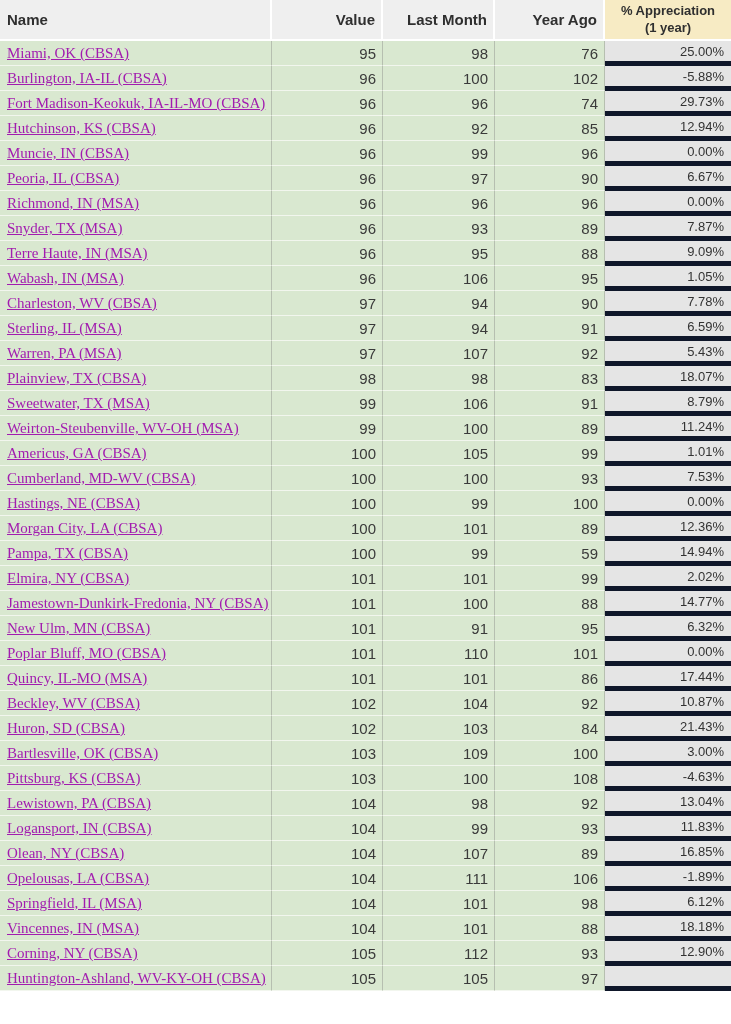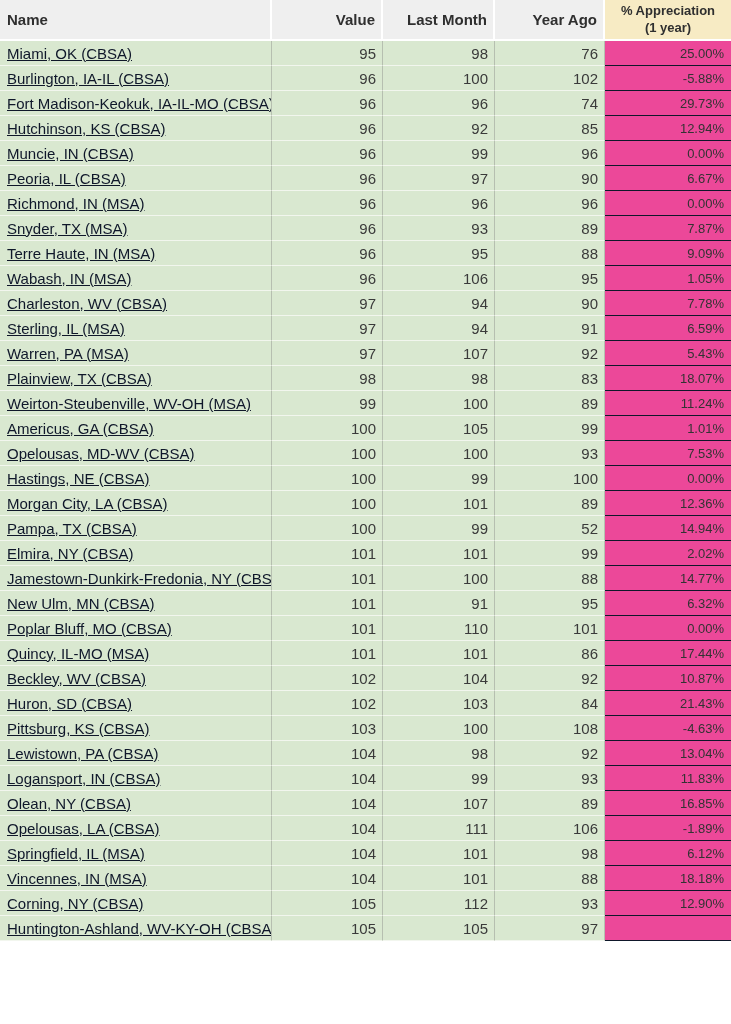--- a/index.html
+++ b/index.html
@@ -38,28 +38,29 @@
     border-right: 1px solid #b6bfb0;
     border-bottom: 1px solid #f2f6ee;
     padding: 0;
     vertical-align: middle;
   }
   td.c-name {
     text-align: left; padding: 0 2px 0 7px;
     white-space: nowrap; overflow: hidden;
   }
   td.c-name a {
-    color: #0f172a; text-decoration: underline; cursor: pointer;
+    color: #a21caf; text-decoration: underline; cursor: pointer;
     white-space: nowrap;
+    font-family: Liberation Serif, serif;
   }
   td.c-num { text-align: right; padding-right: 6px; }
   td.c-pct {
-    background: #ec4899;
+    background: #e5e5e5;
     border-right: none;
-    border-bottom: 1px solid #0f172a;
+    border-bottom: 5px solid #0f172a;
     text-align: right; padding-right: 7px;
     font-size: 13px; color: #333333;
   }
 </style>
 </head>
 <body>
 
 <div class="viewport">
   <table class="data">
     <colgroup>
@@ -171,35 +172,42 @@
           <td class="c-pct">5.43%</td>
         </tr>
         <tr>
           <td class="c-name"><a href="#">Plainview, TX (CBSA)</a></td>
           <td class="c-num">98</td>
           <td class="c-num">98</td>
           <td class="c-num">83</td>
           <td class="c-pct">18.07%</td>
         </tr>
         <tr>
+          <td class="c-name"><a href="#">Sweetwater, TX (MSA)</a></td>
+          <td class="c-num">99</td>
+          <td class="c-num">106</td>
+          <td class="c-num">91</td>
+          <td class="c-pct">8.79%</td>
+        </tr>
+        <tr>
           <td class="c-name"><a href="#">Weirton-Steubenville, WV-OH (MSA)</a></td>
           <td class="c-num">99</td>
           <td class="c-num">100</td>
           <td class="c-num">89</td>
           <td class="c-pct">11.24%</td>
         </tr>
         <tr>
           <td class="c-name"><a href="#">Americus, GA (CBSA)</a></td>
           <td class="c-num">100</td>
           <td class="c-num">105</td>
           <td class="c-num">99</td>
           <td class="c-pct">1.01%</td>
         </tr>
         <tr>
-          <td class="c-name"><a href="#">Opelousas, MD-WV (CBSA)</a></td>
+          <td class="c-name"><a href="#">Cumberland, MD-WV (CBSA)</a></td>
           <td class="c-num">100</td>
           <td class="c-num">100</td>
           <td class="c-num">93</td>
           <td class="c-pct">7.53%</td>
         </tr>
         <tr>
           <td class="c-name"><a href="#">Hastings, NE (CBSA)</a></td>
           <td class="c-num">100</td>
           <td class="c-num">99</td>
           <td class="c-num">100</td>
@@ -209,21 +217,21 @@
           <td class="c-name"><a href="#">Morgan City, LA (CBSA)</a></td>
           <td class="c-num">100</td>
           <td class="c-num">101</td>
           <td class="c-num">89</td>
           <td class="c-pct">12.36%</td>
         </tr>
         <tr>
           <td class="c-name"><a href="#">Pampa, TX (CBSA)</a></td>
           <td class="c-num">100</td>
           <td class="c-num">99</td>
-          <td class="c-num">52</td>
+          <td class="c-num">59</td>
           <td class="c-pct">14.94%</td>
         </tr>
         <tr>
           <td class="c-name"><a href="#">Elmira, NY (CBSA)</a></td>
           <td class="c-num">101</td>
           <td class="c-num">101</td>
           <td class="c-num">99</td>
           <td class="c-pct">2.02%</td>
         </tr>
         <tr>
@@ -262,20 +270,27 @@
           <td class="c-pct">10.87%</td>
         </tr>
         <tr>
           <td class="c-name"><a href="#">Huron, SD (CBSA)</a></td>
           <td class="c-num">102</td>
           <td class="c-num">103</td>
           <td class="c-num">84</td>
           <td class="c-pct">21.43%</td>
         </tr>
         <tr>
+          <td class="c-name"><a href="#">Bartlesville, OK (CBSA)</a></td>
+          <td class="c-num">103</td>
+          <td class="c-num">109</td>
+          <td class="c-num">100</td>
+          <td class="c-pct">3.00%</td>
+        </tr>
+        <tr>
           <td class="c-name"><a href="#">Pittsburg, KS (CBSA)</a></td>
           <td class="c-num">103</td>
           <td class="c-num">100</td>
           <td class="c-num">108</td>
           <td class="c-pct">-4.63%</td>
         </tr>
         <tr>
           <td class="c-name"><a href="#">Lewistown, PA (CBSA)</a></td>
           <td class="c-num">104</td>
           <td class="c-num">98</td>

